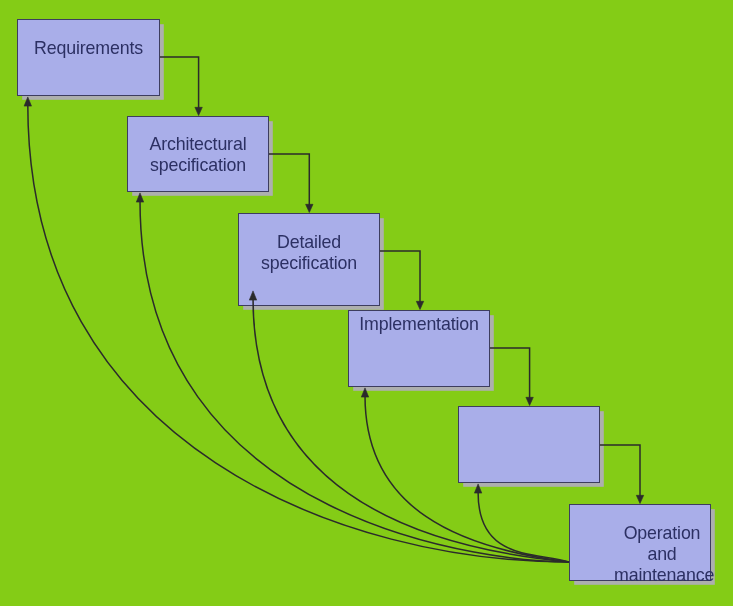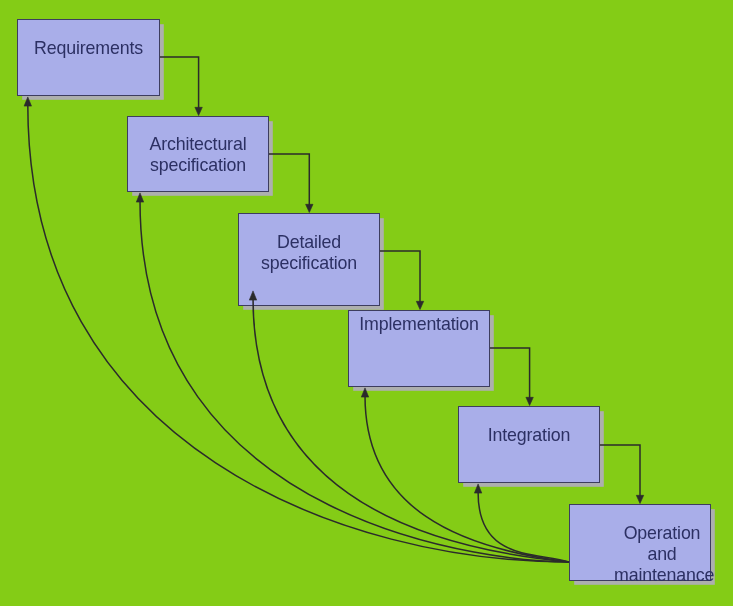--- a/index.html
+++ b/index.html
@@ -62,21 +62,20 @@
   </div>
 
   <div class="stage-box" id="box-implementation">
     <div class="stage-text">
       <span class="tline">Implementation</span>
     </div>
   </div>
 
   <div class="stage-box" id="box-integration">
     <div class="stage-text">
-      <span class="tline">Integration</span>
     </div>
   </div>
 
   <div class="stage-box" id="box-operation">
     <div class="stage-text">
       <span class="tline">Operation and</span>
       <span class="tline">maintenance</span>
     </div>
   </div>
 

